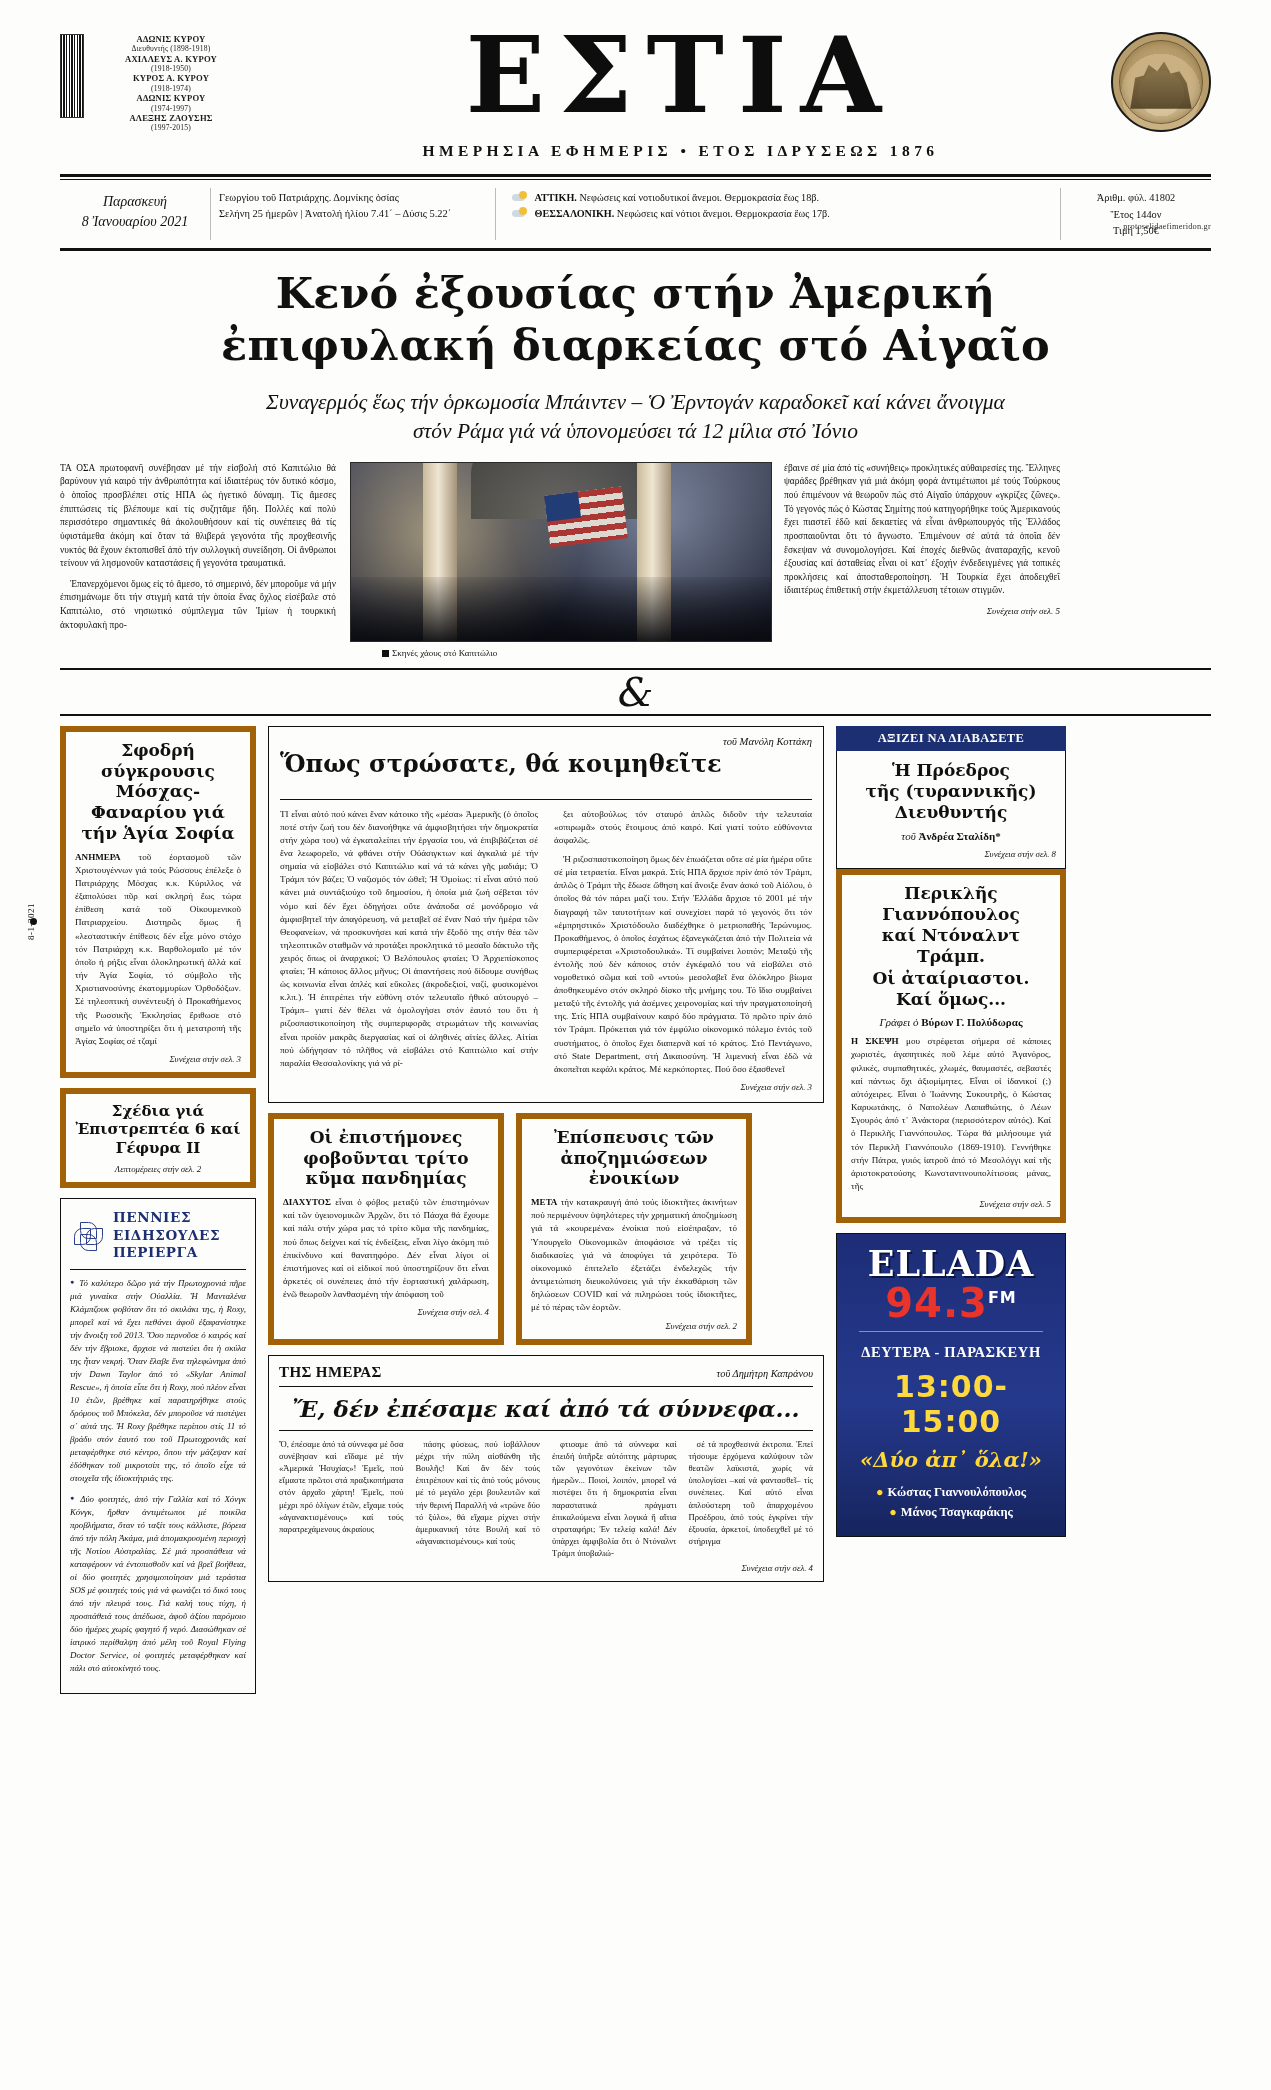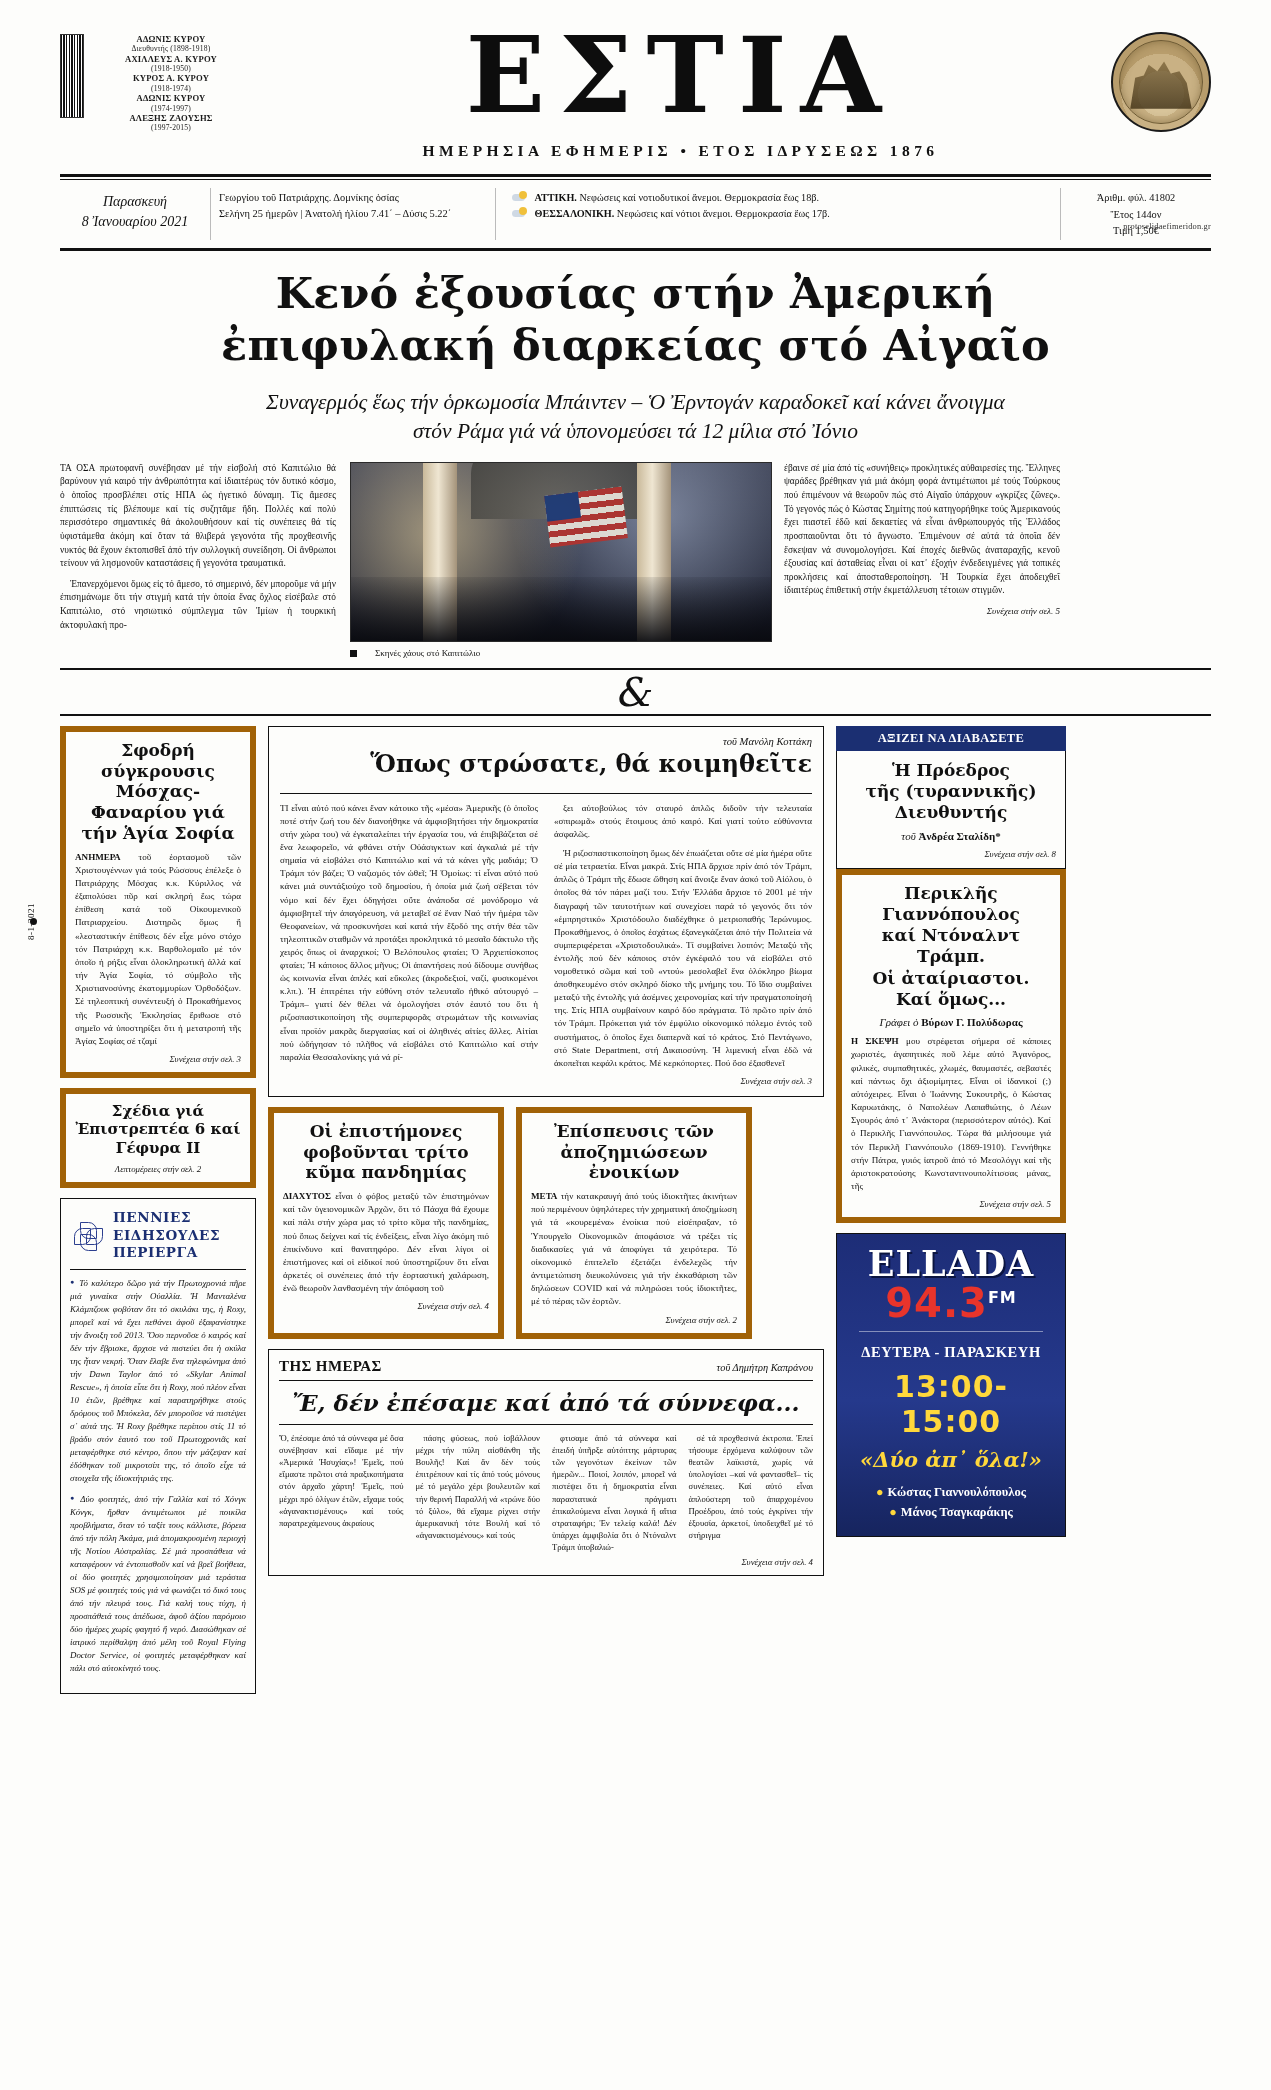--- a/index.html
+++ b/index.html
@@ -256,21 +256,22 @@
     position:absolute; left:120px; top:-36px; width:170px; height:92px;
     border-radius: 50% 50% 0 0;
     background: radial-gradient(ellipse at 50% 100%, #6d6a62, #3a3a38);
     opacity:.85;
   }
   .caption {
     font-size: 9px;
     margin-top: 5px;
     display: flex;
     align-items: center;
-    gap: 18px;
+    gap: 3px;
+    margin-left: 32px;
   }
   .cap-sq { width: 7px; height: 7px; background: #111; display:inline-block; }
   .cont-note { font-style: italic; font-size: 9px; text-align: right; margin-top: 4px; }
 
   
   .amp-row {
     margin: 4px 60px 0 60px;
     text-align: center;
     border-bottom: 2px solid #111;
     padding-bottom: 4px;
@@ -389,26 +390,26 @@
     border: 1px solid #111;
     padding: 9px 11px 10px 11px;
   }
   .byline {
     text-align: right;
     font-style: italic;
     font-size: 10.6px;
     margin-bottom: 2px;
   }
   .oped-title {
-    text-align: right;
+    text-align: left;
     font-family: "DejaVu Serif", serif;
     font-size: 24px;
     font-weight: bold;
     border-bottom: 1px solid #111;
-    padding-bottom: 15px;
+    padding-bottom: 21px;
     margin-bottom: 8px;
   }
   .twocol {
     column-count: 2;
     column-gap: 16px;
     font-size: 9.1px;
     line-height: 1.44;
     text-align: justify;
   }
   .twocol p { margin: 0 0 6px 0; text-indent: 9px; }

